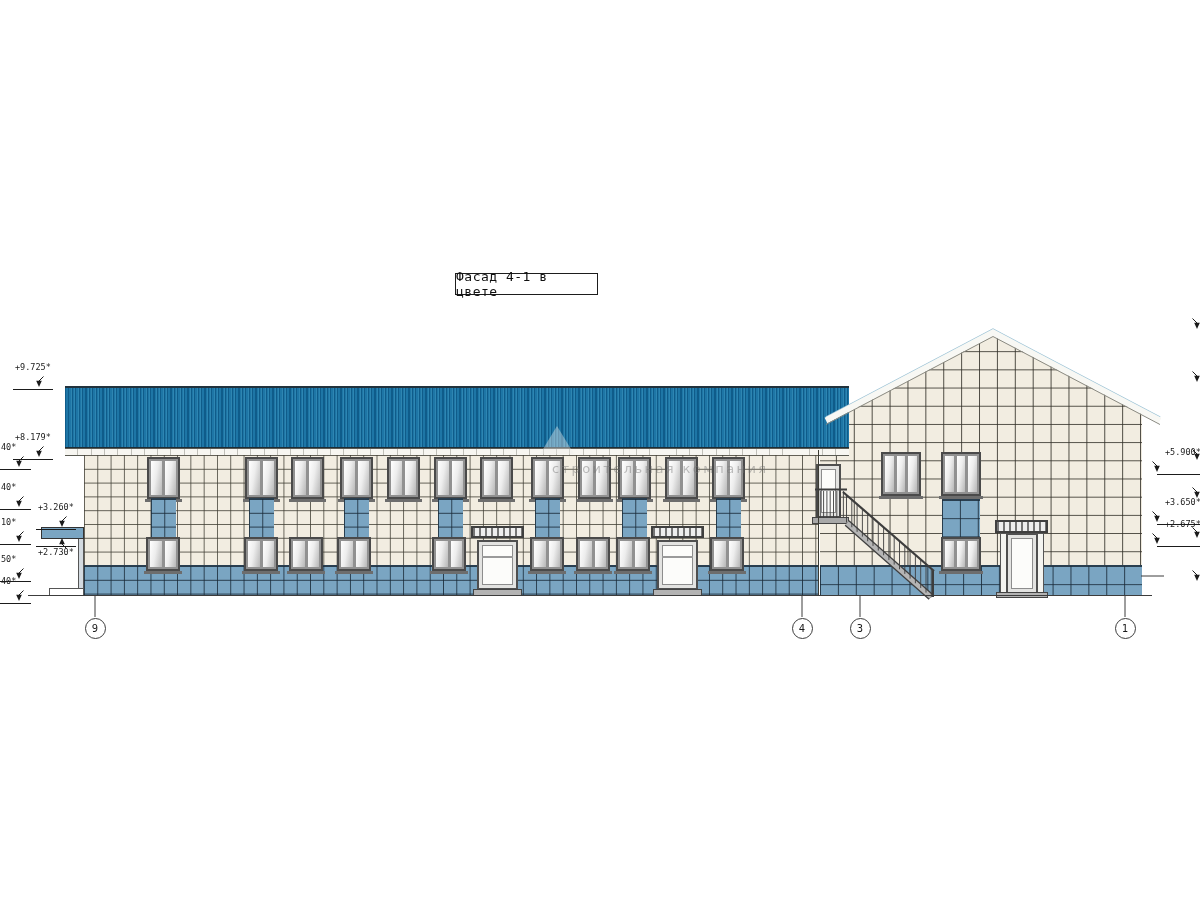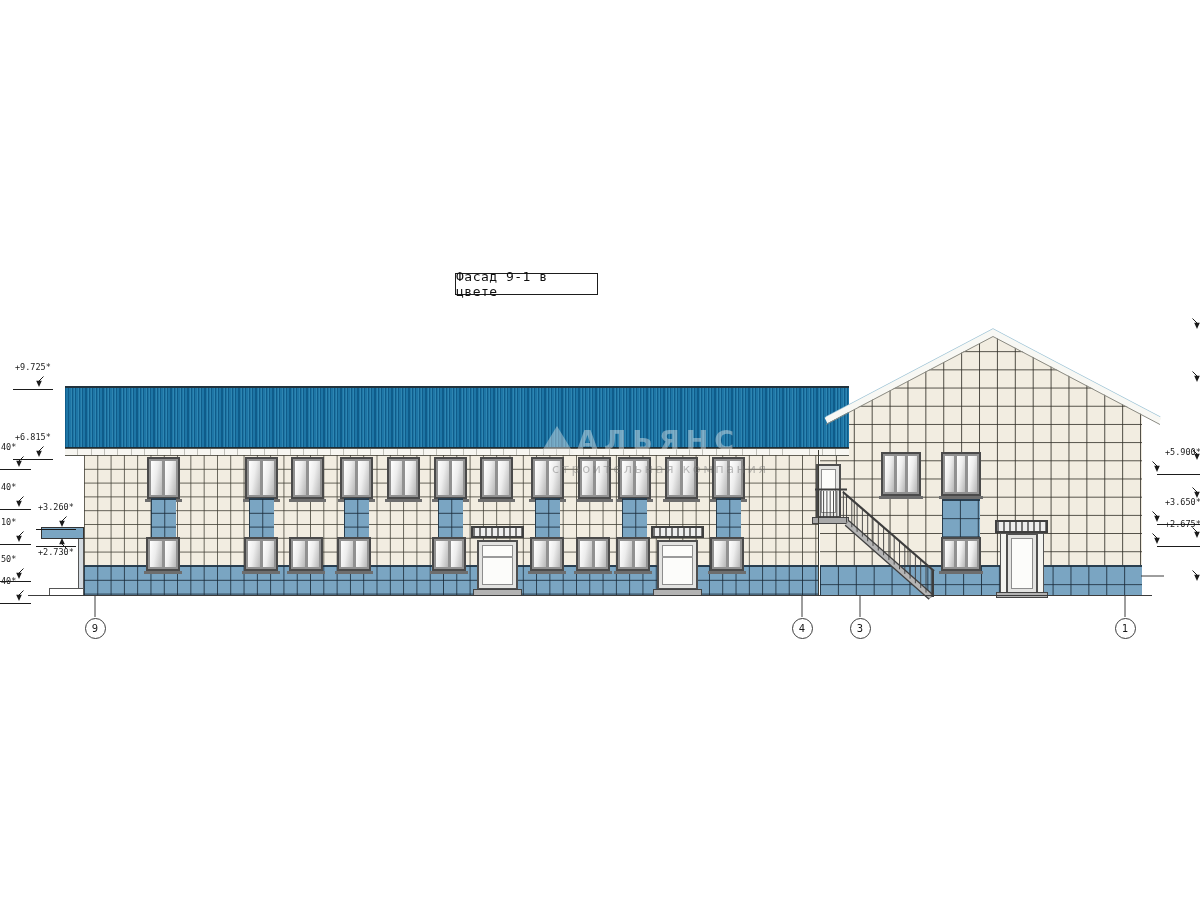--- a/index.html
+++ b/index.html
@@ -49,24 +49,23 @@
           color:rgba(115,115,115,.45);z-index:20;}
   .wm-tri{width:0;height:0;border-left:17px solid transparent;border-right:17px solid transparent;
           border-bottom:28px solid rgba(238,238,236,.40);z-index:20;}
   svg.overlay{position:absolute;left:0;top:0;z-index:12;pointer-events:none;}
   .arr{position:absolute;width:12px;height:12px;z-index:25;}
 </style>
 </head>
 <body>
 
 <div id="stage" style="--roof: #1e76a6; --cream: #f2ede1; --blue: #7aa5c2;">
-  <div class="titlebox abs" style="left:455px;top:273px;width:143px;height:22px;">Фасад 9-1 в цвете</div>
+  <div class="titlebox abs" style="left:455px;top:273px;width:143px;height:22px;">Фасад 4-1 в цвете</div>
 
   <div class="wm-tri abs" style="left:540px;top:426px;"></div>
-  <div class="wm-name abs" style="left:577px;top:425px;">АЛЬЯНС</div>
   <div class="wm-sub abs" style="left:552px;top:461px;">строительная компания</div>
 <div class="abs tile-cream-big" style="left: 818px; top: 333px; width: 326px; height: 262px; clip-path: polygon(2px 262px, 2px 122px, 31px 122px, 31px 107px, 18px 79px, 175px 3px, 324px 79px, 324px 262px);"></div>
     <div class="abs tile-blue-big" style="left: 820px; top: 565px; width: 322px; height: 30px;"></div>
     <div class="abs roof" style="left: 65px; top: 386px; width: 784px; height: 62px;"></div>
     <div class="abs fascia" style="left: 65px; top: 448px; width: 784px; height: 8px;"></div>
     <div class="abs tile-cream" style="left: 84px; top: 455px; width: 734px; height: 140px;"></div>
     <div class="abs tile-blue" style="left: 84px; top: 565px; width: 734px; height: 30px;"></div>
     <div class="abs win" style="left: 147px; top: 457px; width: 33px; height: 42px;">
       <div class="wf">
         <div class="sash"></div>
@@ -313,21 +312,21 @@
  <line x1="95" y1="596" x2="95" y2="617" stroke="#3c3c3c" stroke-width="1"></line>
       <line x1="802" y1="596" x2="802" y2="617" stroke="#3c3c3c" stroke-width="1"></line>
       <line x1="860" y1="596" x2="860" y2="617" stroke="#3c3c3c" stroke-width="1"></line>
       <line x1="1125" y1="596" x2="1125" y2="617" stroke="#3c3c3c" stroke-width="1"></line>
     </svg>
     <div class="abs marker" style="left: 13px; top: 363px;"><span class="lbl" style="min-width: 36px;">+9.725*</span></div>
     <div class="abs arr" style="left: 33px; top: 373px;"><svg width="12" height="12" viewBox="0 0 12 12" style="transform:scale(1,1)">
     <path d="M10.5 0.5 L6 5" stroke="#1b1b1b" stroke-width="1" fill="none"></path>
     <polygon points="6,11 3.2,4.8 8.8,4.8" fill="#1b1b1b"></polygon>
       </svg></div>
-    <div class="abs marker" style="left: 13px; top: 433px;"><span class="lbl" style="min-width: 36px;">+6.815*</span></div>
+    <div class="abs marker" style="left: 13px; top: 433px;"><span class="lbl" style="min-width: 36px;">+8.179*</span></div>
     <div class="abs arr" style="left: 33px; top: 443px;"><svg width="12" height="12" viewBox="0 0 12 12" style="transform:scale(1,1)">
     <path d="M10.5 0.5 L6 5" stroke="#1b1b1b" stroke-width="1" fill="none"></path>
     <polygon points="6,11 3.2,4.8 8.8,4.8" fill="#1b1b1b"></polygon>
       </svg></div>
     <div class="abs marker" style="left: 36px; top: 503px;"><span class="lbl" style="min-width: 35px;">+3.260*</span></div>
     <div class="abs arr" style="left: 56px; top: 513px;"><svg width="12" height="12" viewBox="0 0 12 12" style="transform:scale(1,1)">
     <path d="M10.5 0.5 L6 5" stroke="#1b1b1b" stroke-width="1" fill="none"></path>
     <polygon points="6,11 3.2,4.8 8.8,4.8" fill="#1b1b1b"></polygon>
       </svg></div>
     <div class="abs marker up" style="left: 36px; top: 546px;"><span class="lbl" style="min-width: 35px;">+2.730*</span></div>

